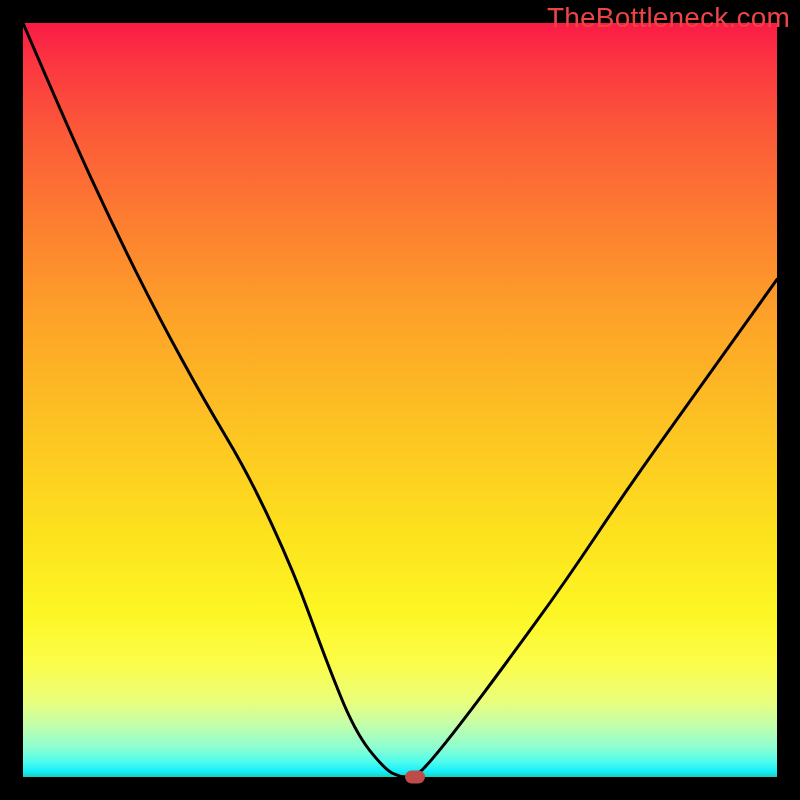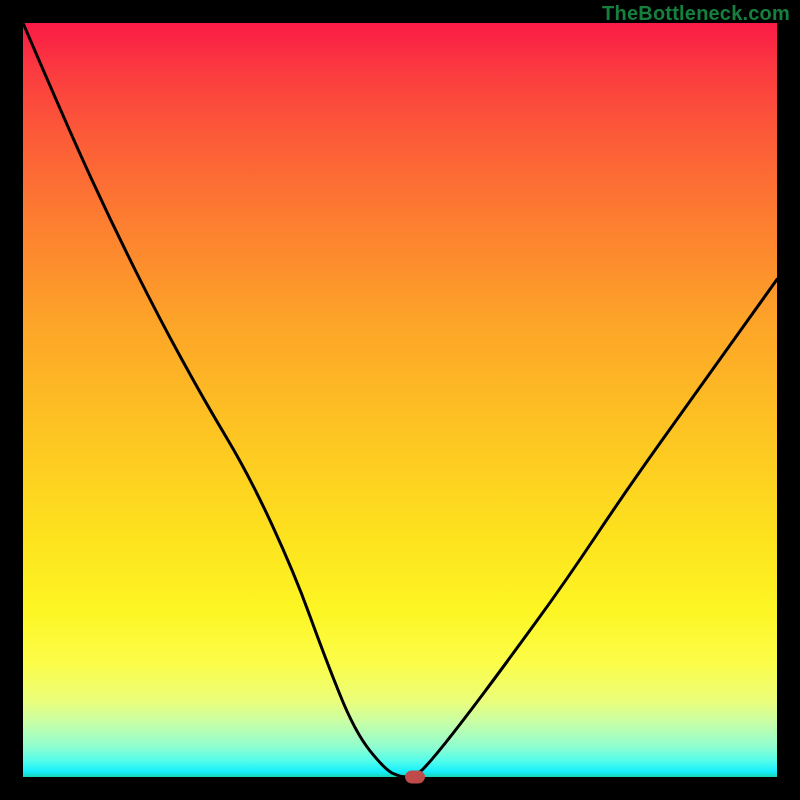--- a/index.html
+++ b/index.html
@@ -8,23 +8,23 @@
     width: 800px;
     height: 800px;
     background: #000;
     font-family: Arial, Helvetica, sans-serif;
     position: relative;
   }
   .watermark {
     position: absolute;
     top: 2px;
     right: 10px;
-    color: #15803d;
-    font-size: 20px;
-    font-weight: 700;
+    color: #ef4444;
+    font-size: 28px;
+    font-weight: 400;
     z-index: 10;
     letter-spacing: 0.2px;
   }
   .plot-area {
     position: absolute;
     left: 23px;
     top: 23px;
     width: 754px;
     height: 754px;
   }

